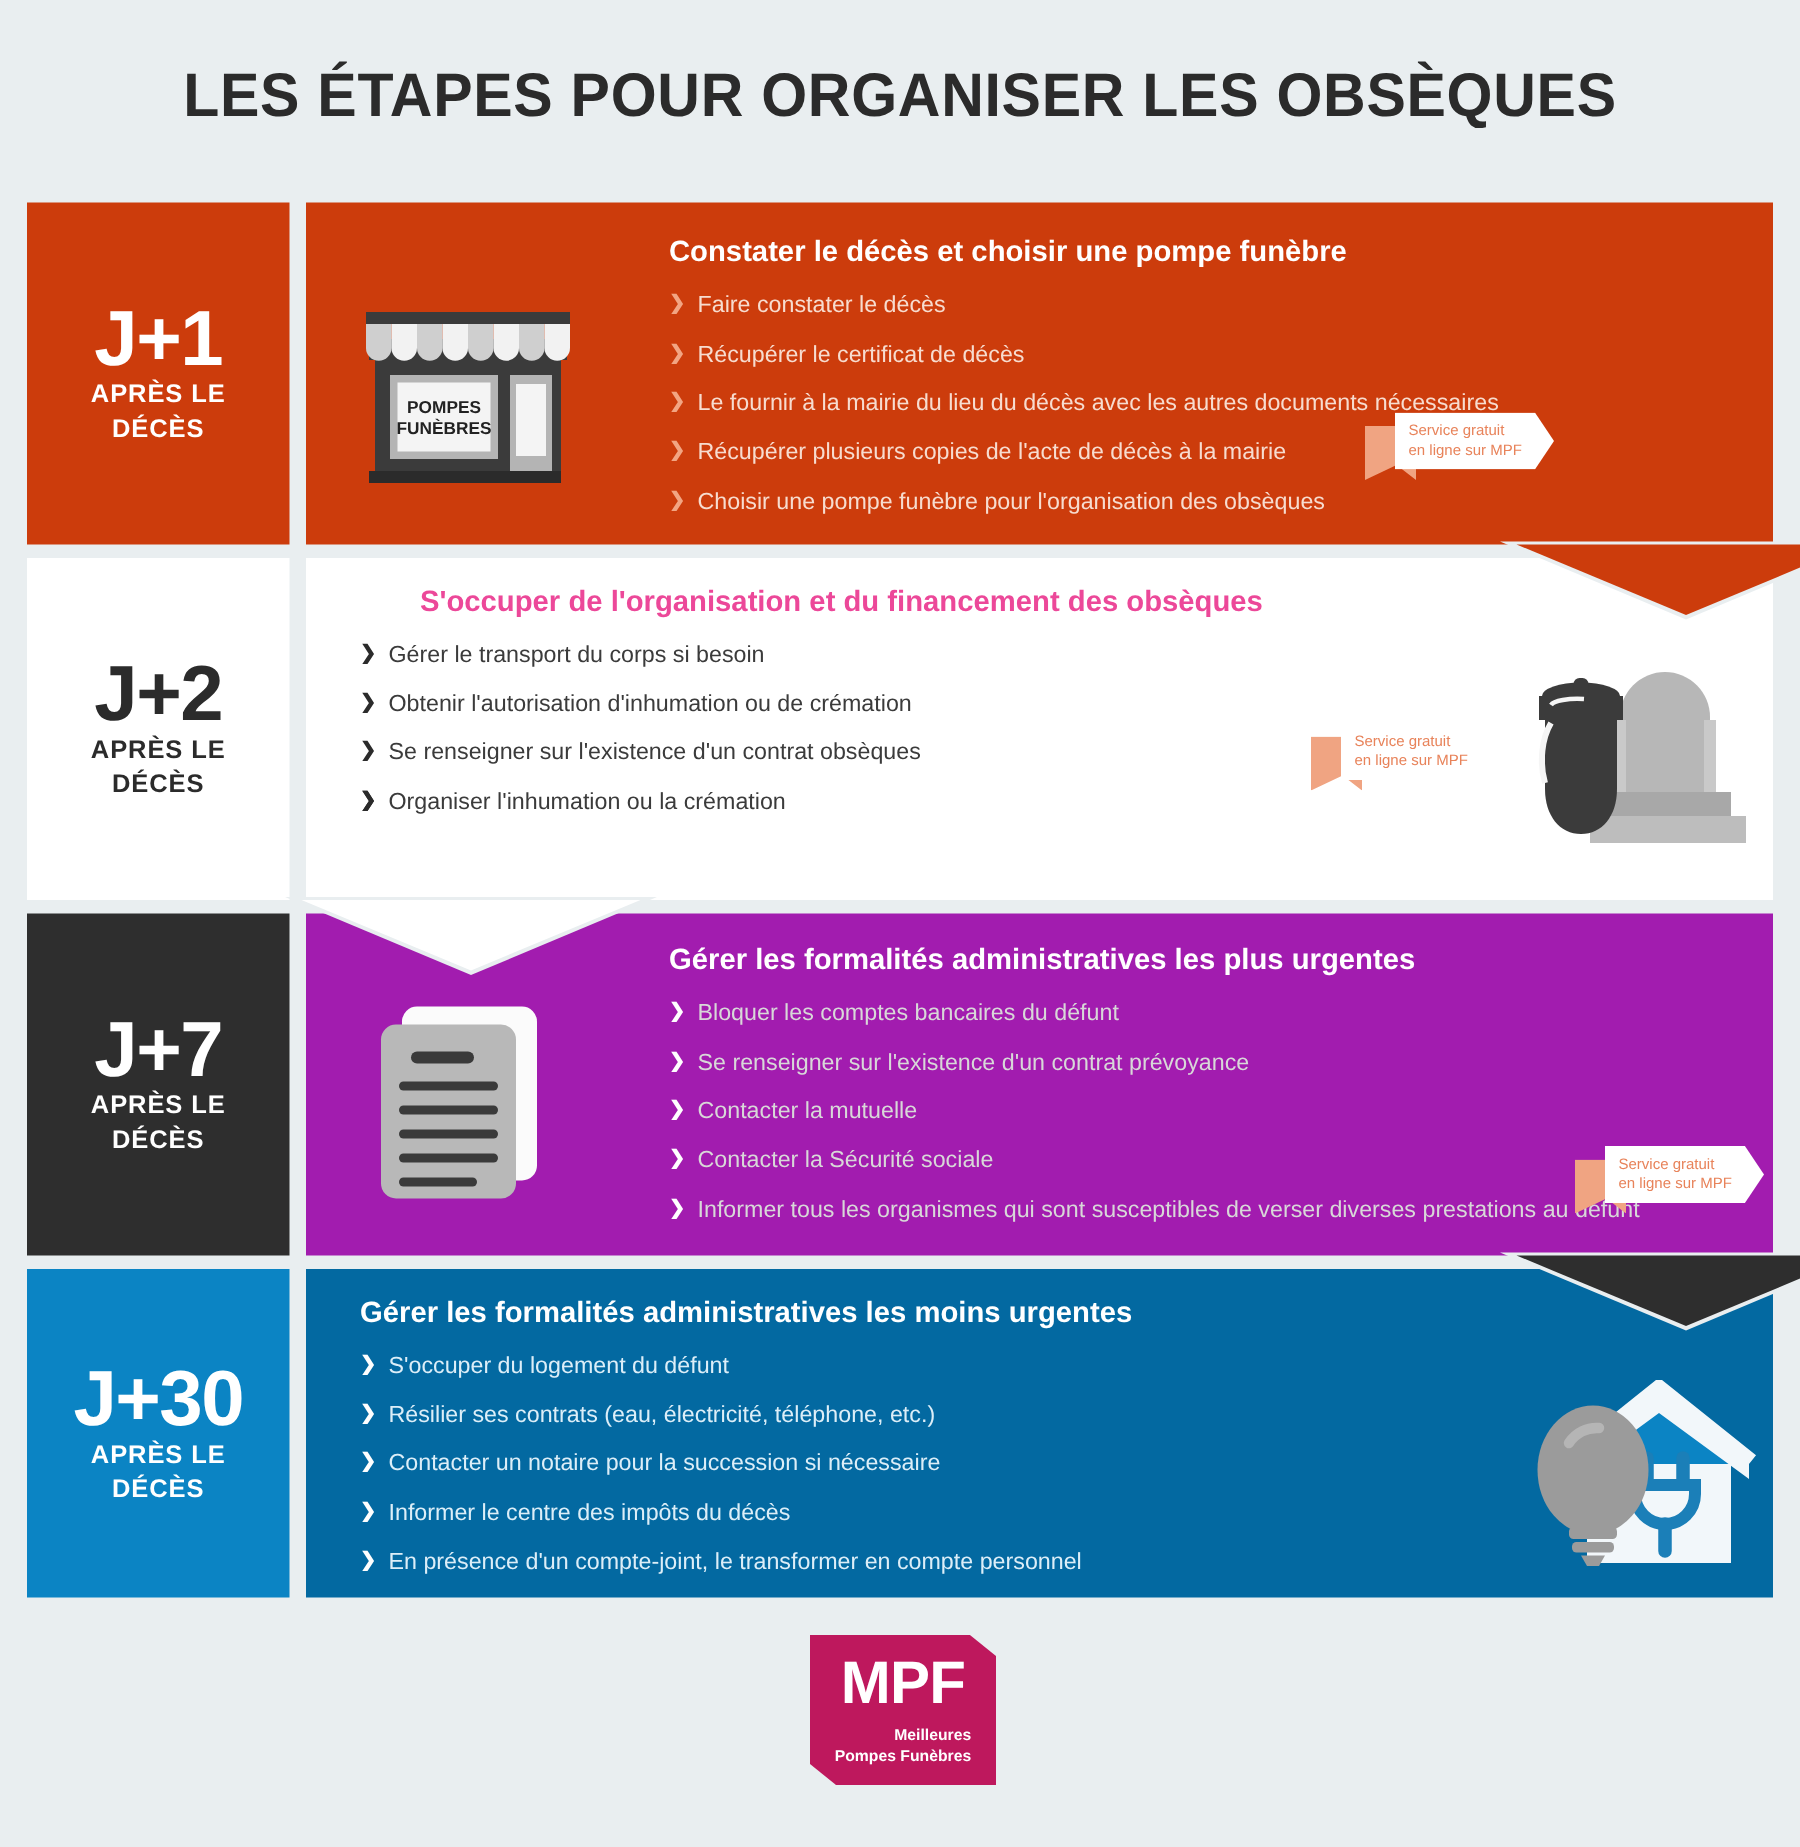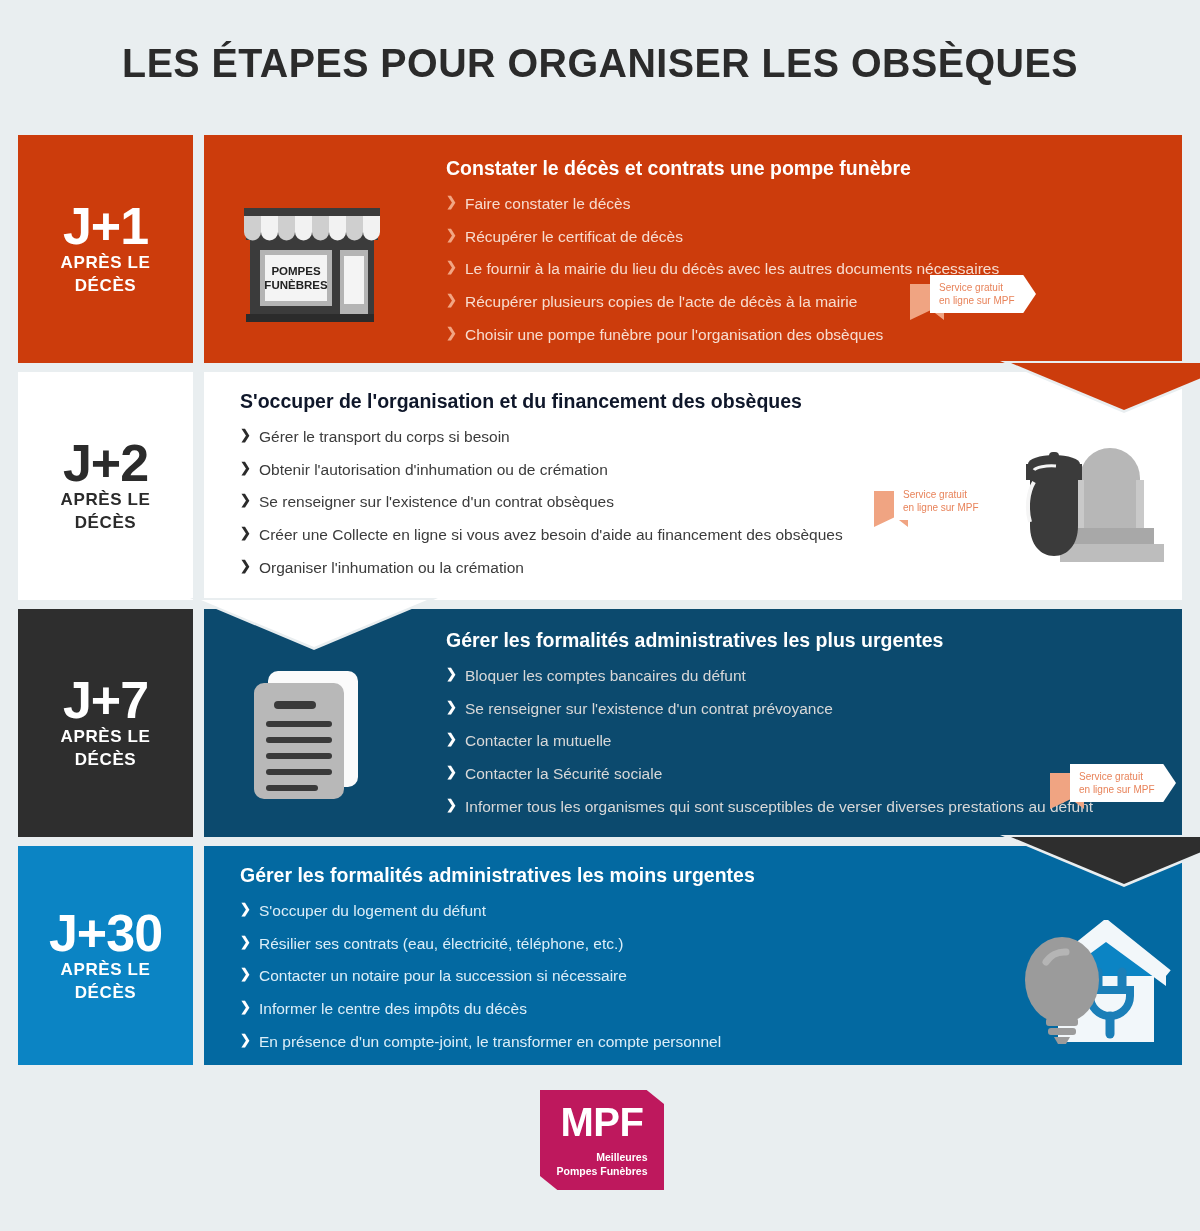--- a/index.html
+++ b/index.html
@@ -110,25 +110,25 @@
   
   .orange .daybox { background: #cc3c0c; color: #ffffff; }
   .orange .panel  { background: #cc3c0c; }
   .orange .content { color: #f7dccf; }
   .orange .sec-title { color: #ffffff; }
   .orange .chev { color: #f2a583; }
 
   .white .daybox { background: #ffffff; color: #2b2b2b; }
   .white .panel  { background: #ffffff; }
   .white .content { color: #3b3b3b; }
-  .white .sec-title { color: #0f172a; }
+  .white .sec-title { color: #ec4899; margin-left: 40px; }
   .white .chev { color: #2b2b2b; }
 
   .dark .daybox { background: #2e2e2e; color: #ffffff; }
-  .dark .panel  { background: #0c4a6e; }
+  .dark .panel  { background: #a21caf; }
   .dark .content { color: #d8d8d8; }
   .dark .sec-title { color: #ffffff; }
   .dark .chev { color: #ffffff; }
 
   .blue .daybox { background: #0b84c4; color: #ffffff; }
   .blue .panel  { background: #0369a1; }
   .blue .content { color: #dceef8; }
   .blue .sec-title { color: #ffffff; }
   .blue .chev { color: #ffffff; }
 
@@ -256,21 +256,21 @@
           <rect x="33" y="67" width="62" height="46" fill="#f4f4f4"></rect>
           <rect x="108" y="62" width="28" height="64" fill="#b4b4b4"></rect>
           <rect x="112" y="68" width="20" height="48" fill="#f4f4f4"></rect>
           <rect x="14" y="126" width="128" height="8" fill="#2b2b2b"></rect>
           <text x="64" y="87" font-family="'Liberation Sans',sans-serif" font-size="11.5" font-weight="bold" fill="#222" text-anchor="middle">POMPES</text>
           <text x="64" y="101" font-family="'Liberation Sans',sans-serif" font-size="11.5" font-weight="bold" fill="#222" text-anchor="middle">FUNÈBRES</text>
         </svg>
       </div>
 
       <div class="content" style="left:242px;top:22px;width:690px;">
-        <div class="sec-title">Constater le décès et contrats une pompe funèbre</div>
+        <div class="sec-title">Constater le décès et choisir une pompe funèbre</div>
         <ul class="bullets">
           <li><span class="chev">❯</span><span>Faire constater le décès</span></li>
           <li><span class="chev">❯</span><span>Récupérer le certificat de décès</span></li>
           <li><span class="chev">❯</span><span>Le fournir à la mairie du lieu du décès avec les autres documents nécessaires</span></li>
           <li><span class="chev">❯</span><span>Récupérer plusieurs copies de l'acte de décès à la mairie</span></li>
           <li><span class="chev">❯</span><span>Choisir une pompe funèbre pour l'organisation des obsèques</span></li>
         </ul>
       </div>
 
       <div class="badge" style="left:726px;top:140px;">
@@ -315,21 +315,21 @@
           <path d="M16 50a18 5 0 0 1 22-4" stroke="#f5f5f5" stroke-width="3" fill="none"></path>
         </svg>
       </div>
 
       <div class="content" style="left:36px;top:18px;width:670px;">
         <div class="sec-title">S'occuper de l'organisation et du financement des obsèques</div>
         <ul class="bullets">
           <li><span class="chev">❯</span><span>Gérer le transport du corps si besoin</span></li>
           <li><span class="chev">❯</span><span>Obtenir l'autorisation d'inhumation ou de crémation</span></li>
           <li><span class="chev">❯</span><span>Se renseigner sur l'existence d'un contrat obsèques</span></li>
-          <li><span class="chev">❯</span><span>Créer une Collecte en ligne si vous avez besoin d'aide au financement des obsèques</span></li>
+          <li><span class="chev">❯</span></li>
           <li><span class="chev">❯</span><span>Organiser l'inhumation ou la crémation</span></li>
         </ul>
       </div>
 
       <div class="badge" style="left:690px;top:110px;">
         <div class="tail"></div>
         <div class="flag" style="background:#ffffff;">
           <span>Service gratuit</span>
           <span>en ligne sur MPF</span>
         </div>

